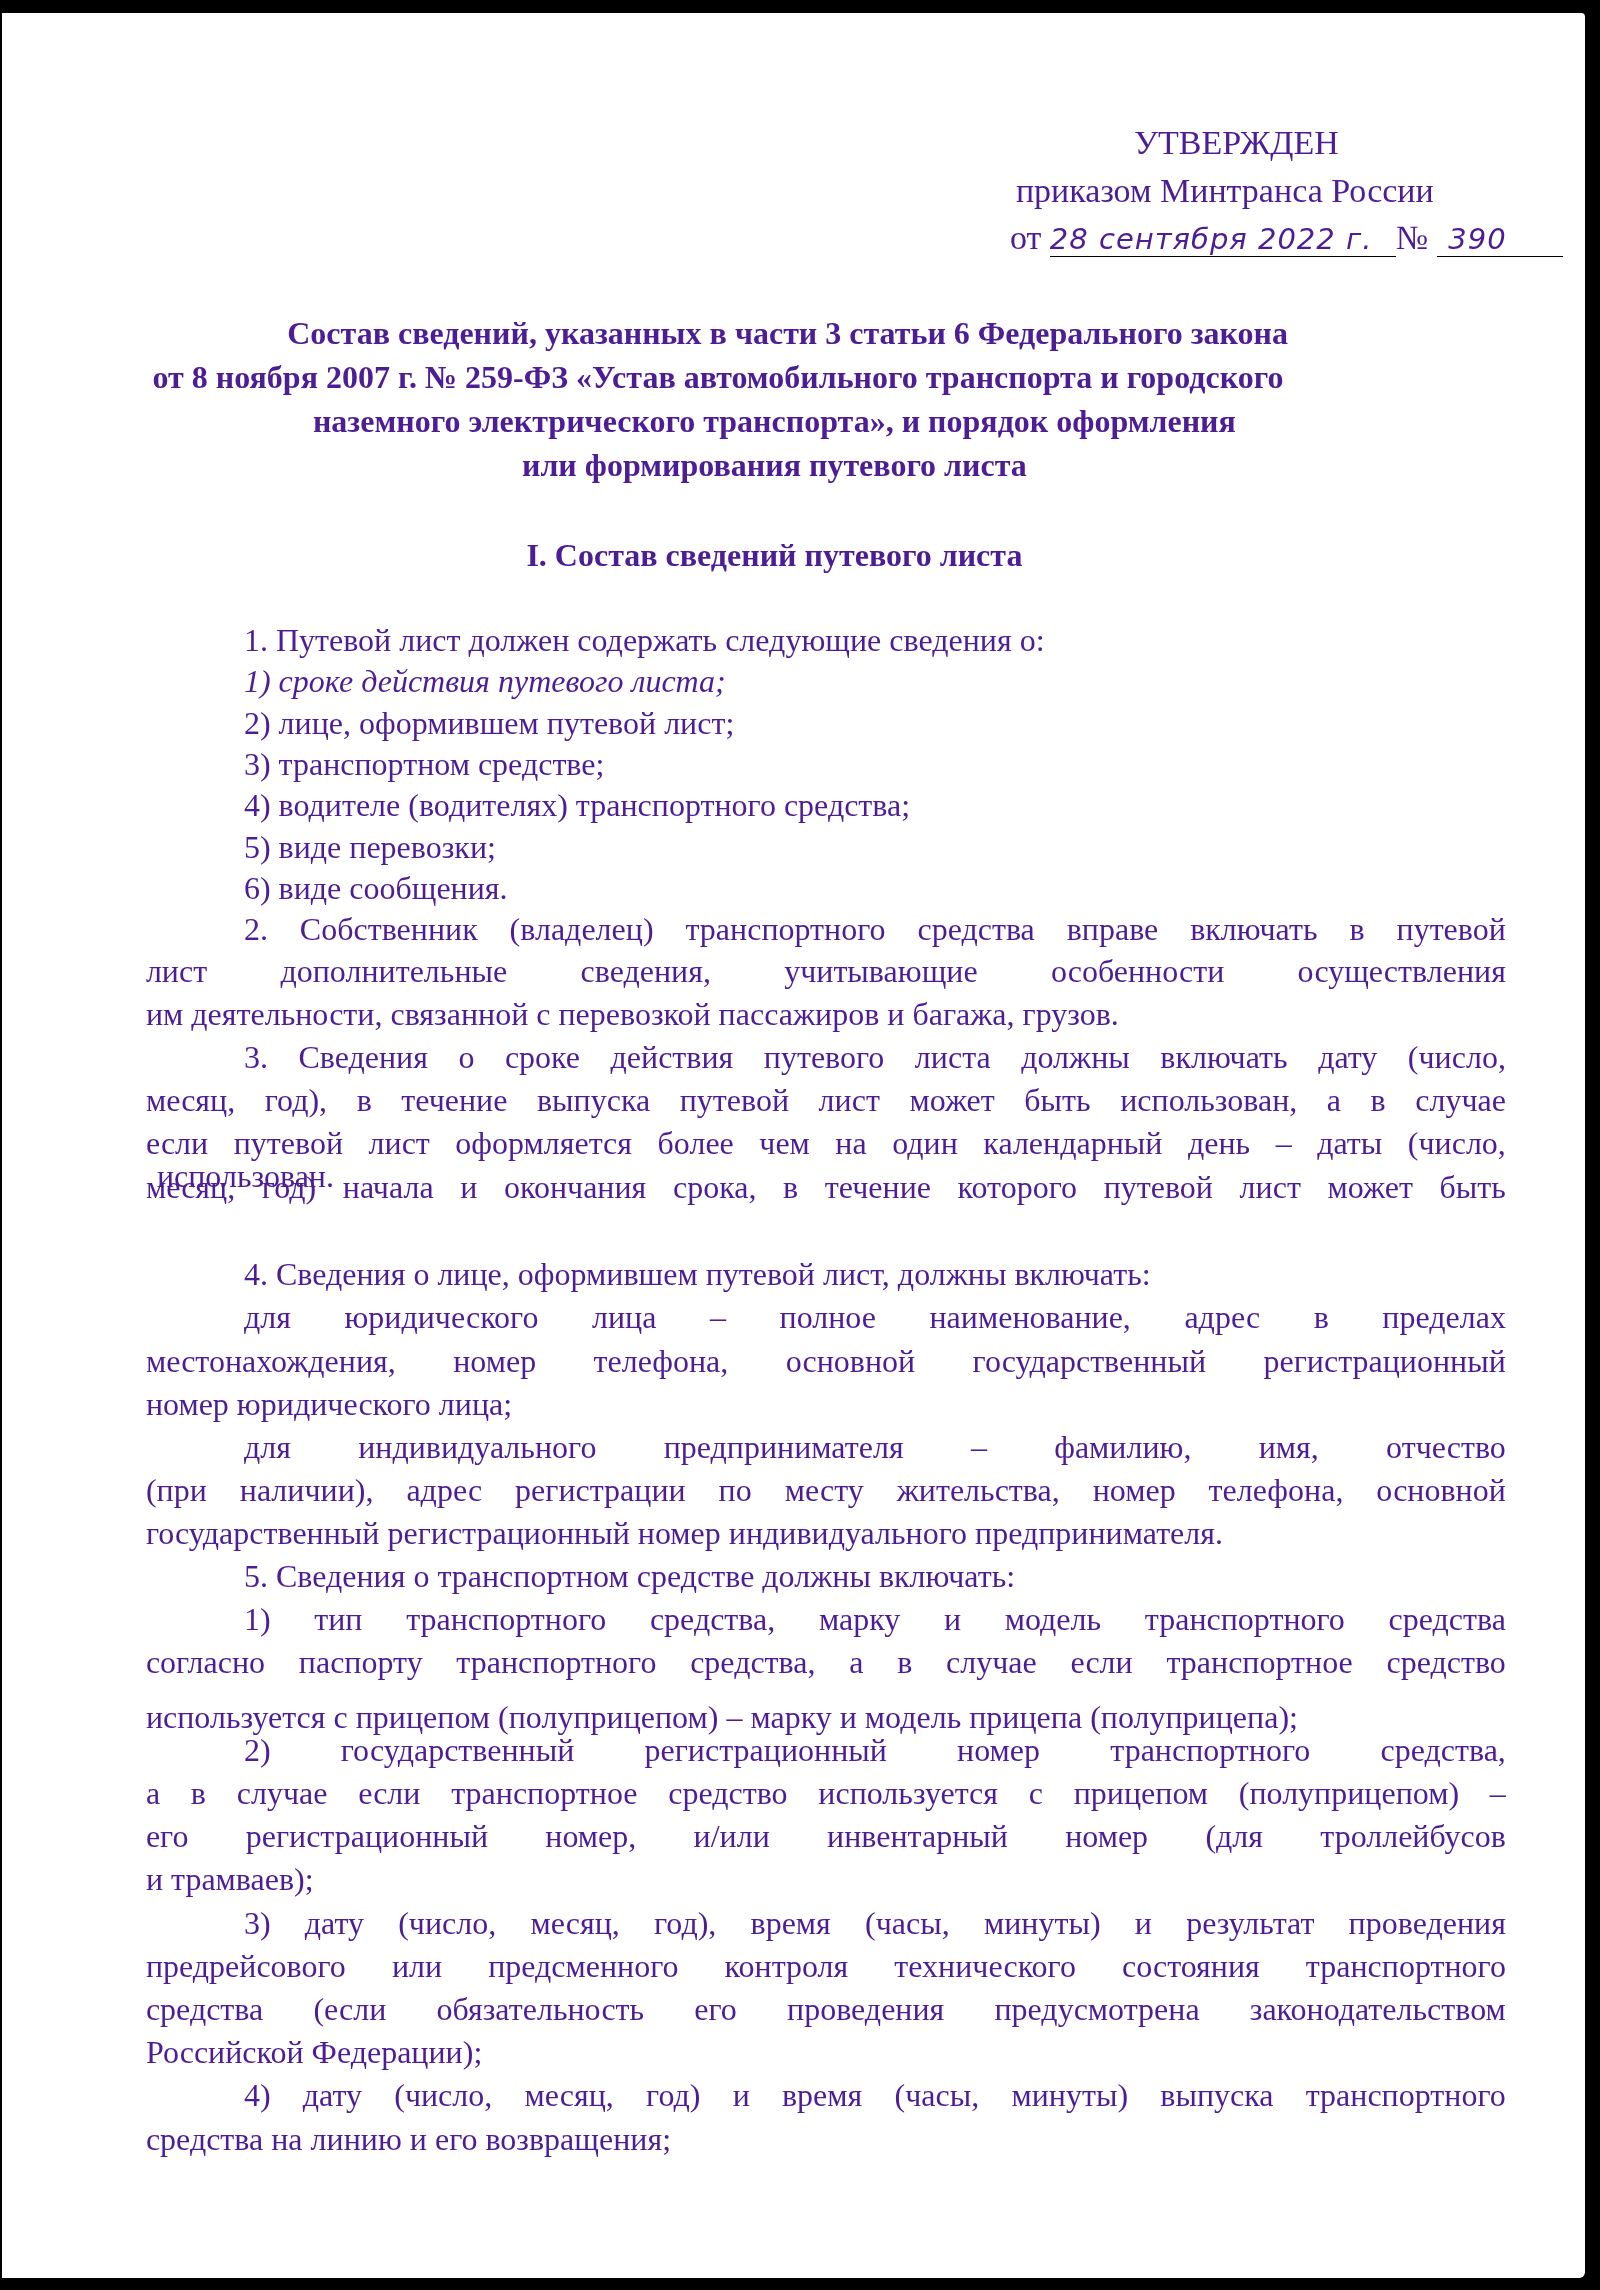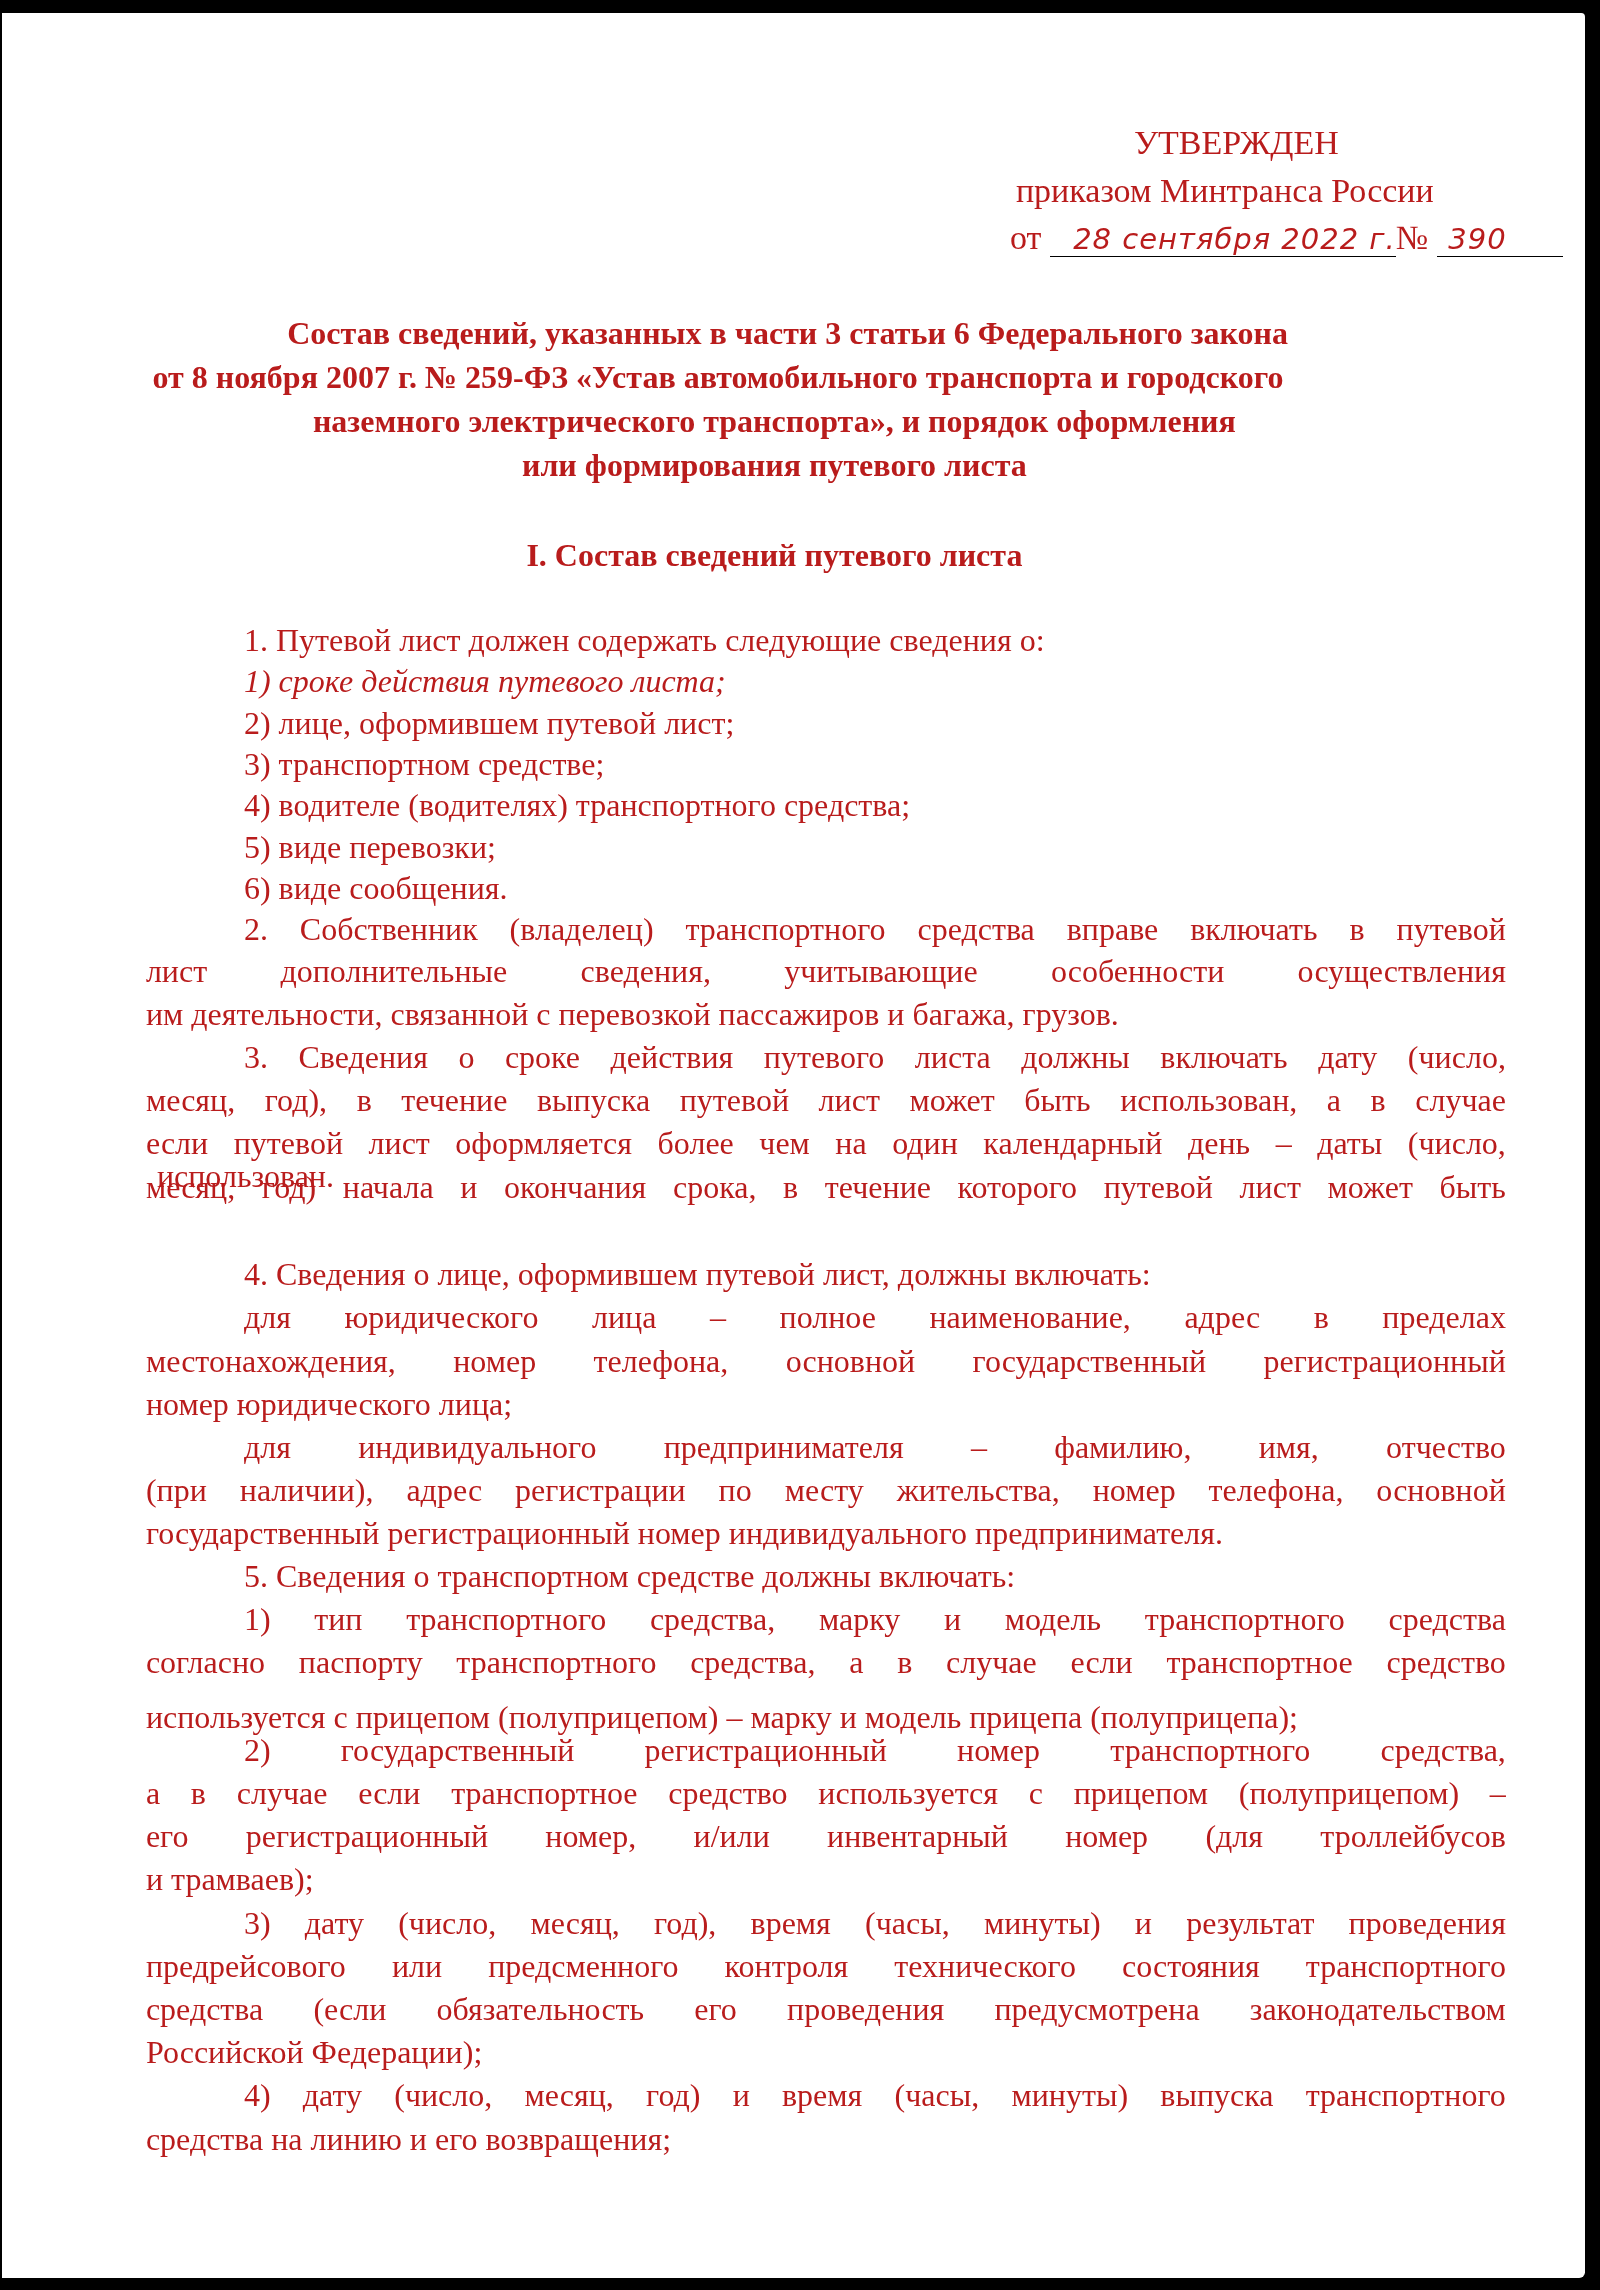--- a/index.html
+++ b/index.html
@@ -9,42 +9,42 @@
   }
   .page {
     position: absolute; left: 1.9px; top: 13.4px;
     width: 1583px; height: 2265px;
     background: #fff;
     border-radius: 0 3.8px 5.8px 0;
   }
   .ln {
     position: absolute; white-space: nowrap;
     font-family: "Liberation Serif", "DejaVu Serif", serif;
-    font-size: 32px; color: #b91c1c; line-height: 1;
+    font-size: 32px; color: #4c1d95; line-height: 1;
   }
   .just { display: flex; justify-content: space-between; }
   .just span { display: inline-block; }
   .bold { font-weight: bold; }
   .center { text-align: center; }
   .hand {
     font-family: "DejaVu Sans", sans-serif; font-style: italic;
     font-size: 29px; letter-spacing: 1px;
   }
   .uline { border-bottom: 1.9px solid #000; padding-bottom: 1.9px; }
 </style>
 </head>
 <body>
 
 <div class="page">
 
   <div class="ln" style="left:1132px; top:113px; font-size:34px;">УТВЕРЖДЕН</div>
   <div class="ln" style="left:1014px; top:161px; font-size:34px;">приказом Минтранса России</div>
   <div class="ln" style="left:1008px; top:208px; font-size:34px;">
     <span>от</span>
-    <span class="hand uline" style="display:inline-block; width:346px;text-align:right;">28 сентября 2022 г.</span><span>№</span>
+    <span class="hand uline" style="display:inline-block; width:346px;">28 сентября 2022 г.</span><span>№</span>
     <span class="hand uline" style="display:inline-block; width:115px; padding-left:11.5px;">390</span>
   </div>
 
   <div class="ln bold center" style="left:0; width:1583px; top:304px; font-size:32px; left:-5.8px;">Состав сведений, указанных в части 3 статьи 6 Федерального закона</div>
   <div class="ln bold center" style="left:0; width:1432px; top:348px; font-size:32px;">от 8 ноября 2007 г. № 259-ФЗ «Устав автомобильного транспорта и городского</div>
   <div class="ln bold center" style="left:0; width:1583px; top:392px; font-size:32px; left:-19px;">наземного электрического транспорта», и порядок оформления</div>
   <div class="ln bold center" style="left:0; width:1583px; top:436px; font-size:32px; left:-19px;">или формирования путевого листа</div>
 
   <div class="ln bold center" style="left:-19px; width:1583px; top:526px; font-size:32px;">I. Состав сведений путевого листа</div>
 

